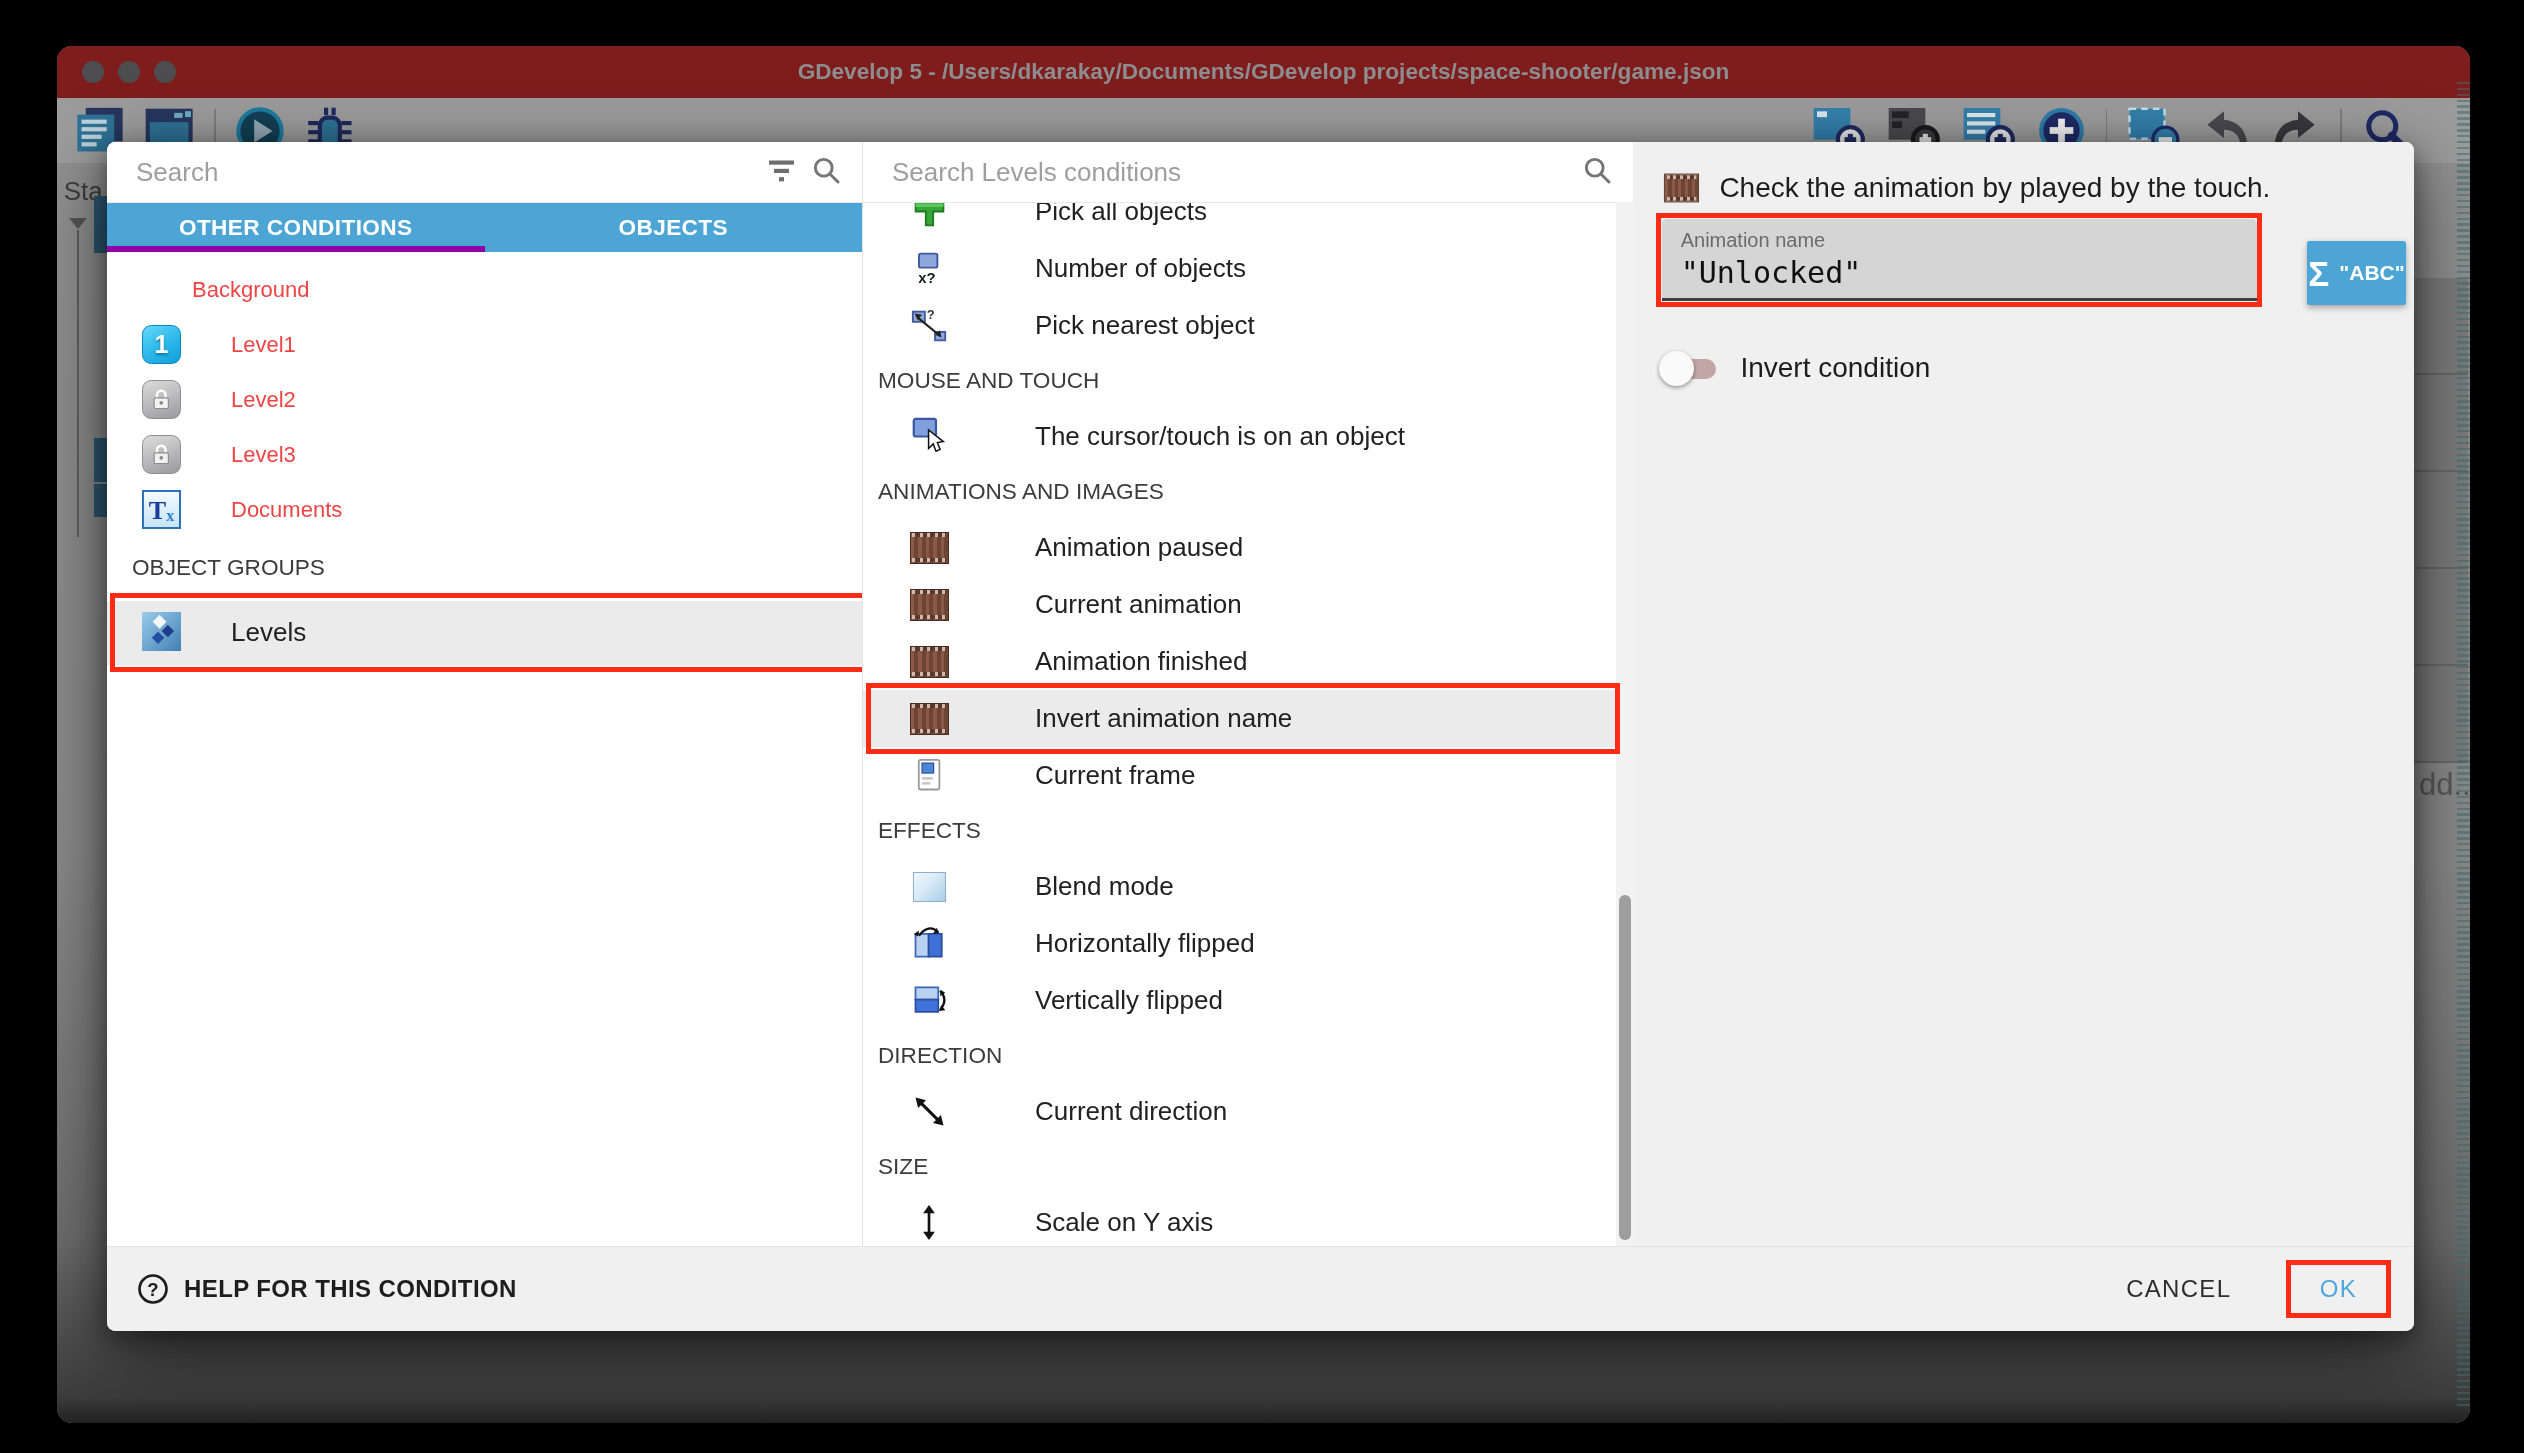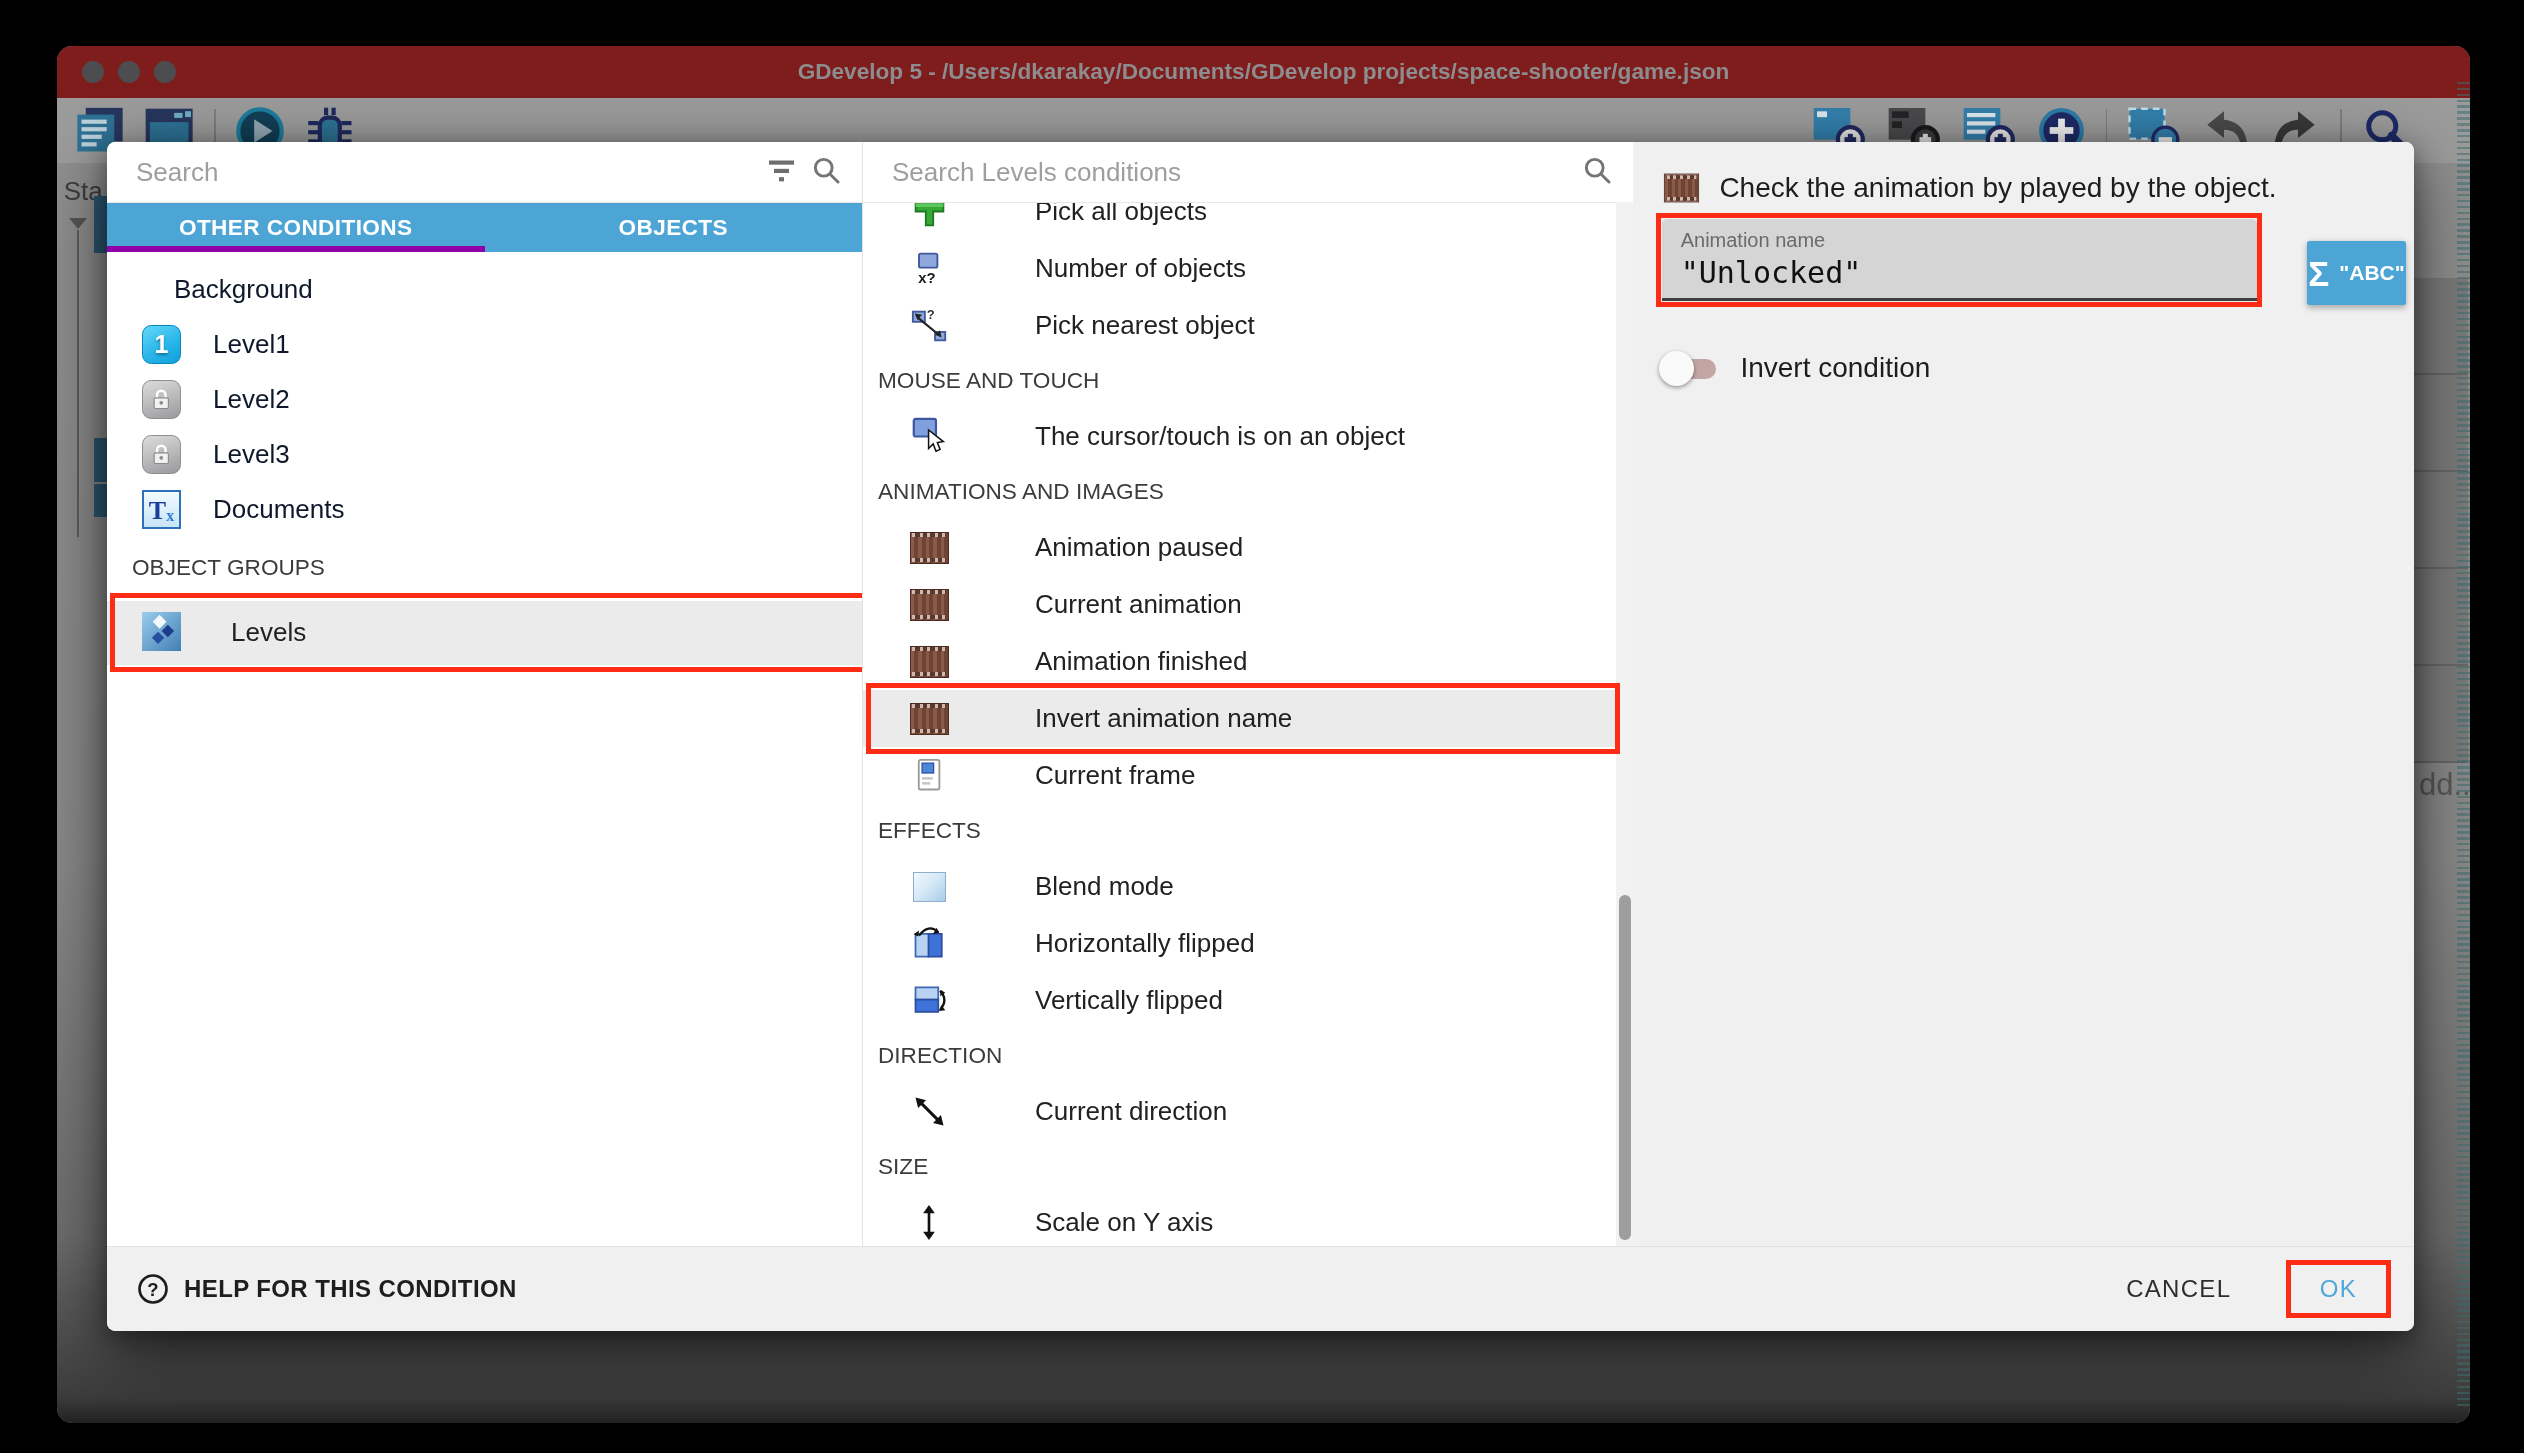--- a/index.html
+++ b/index.html
@@ -47,21 +47,21 @@
   .searchrow input::placeholder{color:#9E9E9E;}
   .sicon{flex:0 0 auto;margin-left:16.7px;}
 
   .tabs{height:49px;background:#4DA5D5;display:flex;position:relative;flex:0 0 auto;}
   .tab{flex:1;display:flex;align-items:center;justify-content:center;color:#FFF;
        font-size:22.6px;font-weight:bold;letter-spacing:0.4px;cursor:default;}
   .tab-underline{position:absolute;left:0;bottom:0;width:50%;height:5.9px;background:#8F00A8;}
 
   .objlist{flex:1;overflow:hidden;padding-top:10px;}
   .objrow{height:55px;display:flex;align-items:center;padding-left:35px;}
-  .objrow .lbl{margin-left:32px;font-size:26px;color:#0f172a;}
+  .objrow .lbl{margin-left:50px;font-size:22px;color:#ef4444;}
   .sect-left{height:42px;display:flex;align-items:center;padding-left:25px;
              font-size:22.6px;color:#3C3C3C;margin-top:10px;}
   .grouprow{height:64px;display:flex;align-items:center;padding-left:35px;
             background:#EBEBEB;position:relative;margin-top:11.7px;}
   .grouprow .lbl{margin-left:50px;font-size:26px;color:#212121;}
   .ann{position:absolute;border:5.9px solid #FE2C15;pointer-events:none;z-index:5;}
 
   .midlist{flex:1;overflow:hidden;position:relative;}
   .midrow{height:57px;display:flex;align-items:center;padding-left:44px;position:relative;}
   .midrow.partial{margin-top:-20px;}
@@ -475,21 +475,21 @@
           </div>
         </div>
       <div class="midscroll">
         <div class="midthumb"></div>
       </div>
     </div>
 
     <div class="panel-right">
       <div class="rp-header">
         <span class="icon-film small"></span>
-        <span class="txt">Check the animation by played by the object.</span>
+        <span class="txt">Check the animation by played by the touch.</span>
       </div>
       <div class="fieldbox">
         <div class="ann" style="inset:0;"></div>
         <div class="field">
           <div class="flabel">Animation name</div>
           <div class="fvalue">"Unlocked"</div>
         </div>
       </div>
       <div class="exprbtn">
         <span class="sg">Σ</span>

